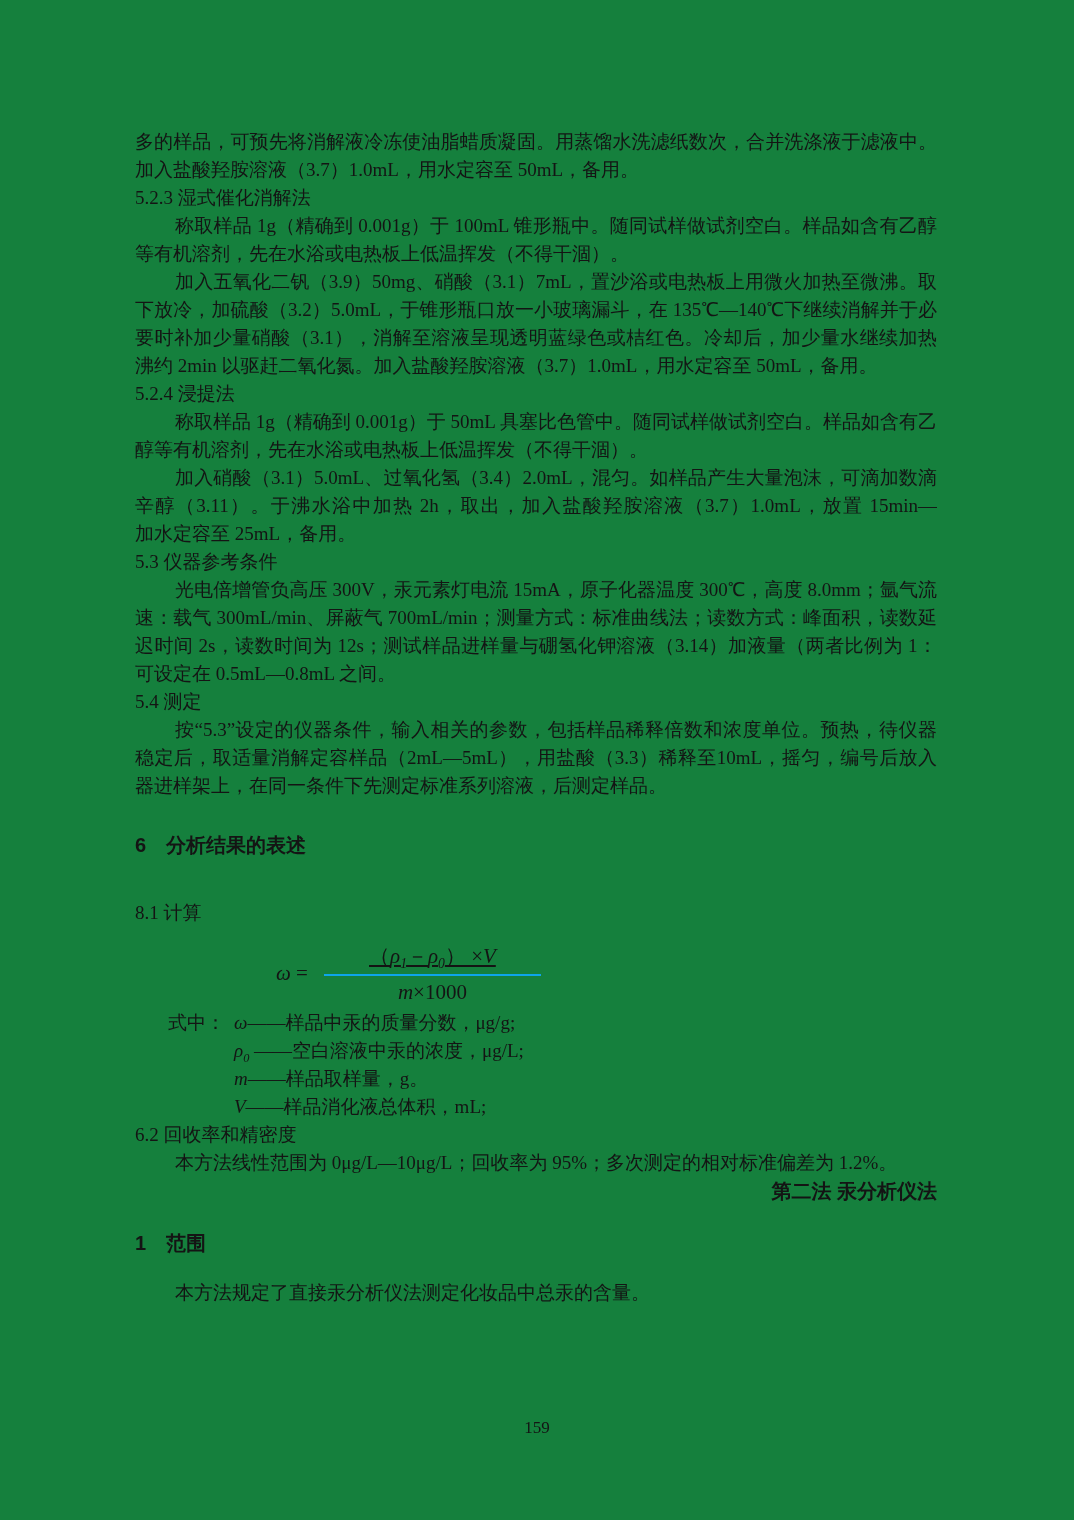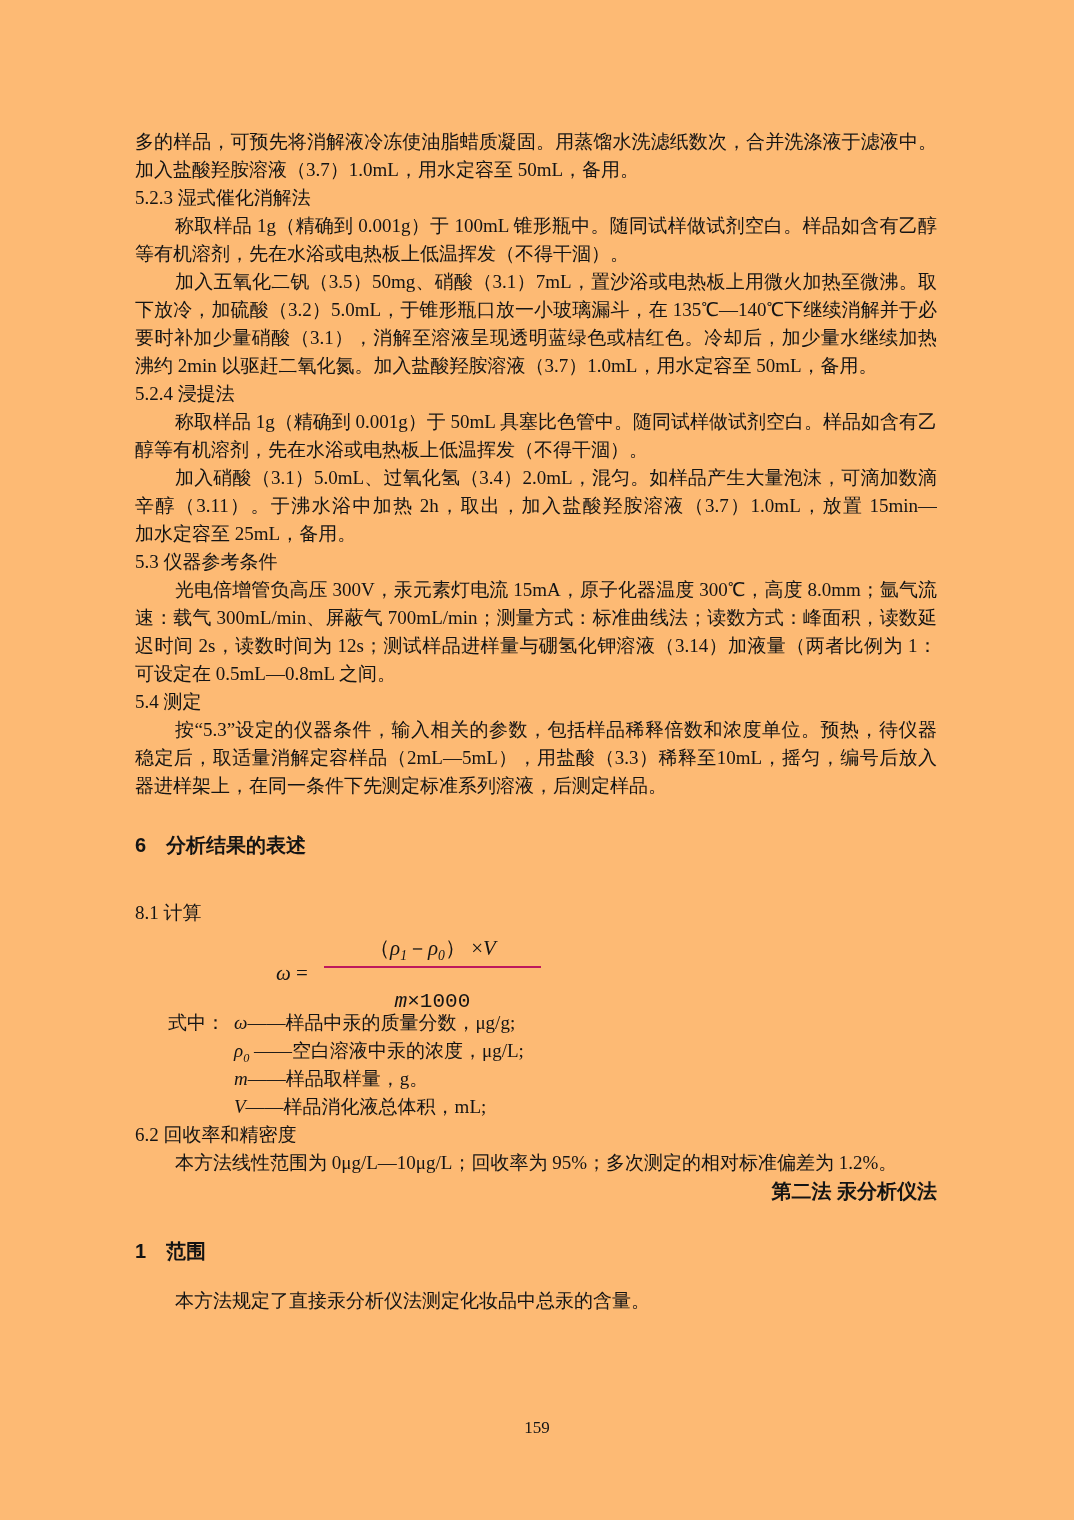--- a/index.html
+++ b/index.html
@@ -11,21 +11,21 @@
     width: 1074px;
     height: 1520px;
     position: relative;
     overflow: hidden;
     font-family: "Liberation Serif", serif;
     color: #141414;
   }
   .page {
     position: absolute;
     inset: 0;
-    background: #fdba74;
+    background: #15803d;
   }
   .content {
     position: absolute;
     left: 135px;
     top: 128px;
     width: 802px;
   }
   .ln {
     font-size: 19px;
     line-height: 28px;
@@ -50,21 +50,21 @@
   .hcenter {
     font-family: "Liberation Sans", sans-serif;
     font-weight: 700;
     font-size: 20px;
     text-align: right;
   }
   .hsub2 {
     font-family: "Liberation Sans", sans-serif;
     font-weight: 700;
     font-size: 20px;
-    margin-top: 32px;
+    margin-top: 24px;
   }
   .lastpara {
     margin-top: 22px;
   }
   .formula {
     margin: 10px 0 0 141px;
     height: 72px;
     display: flex;
     align-items: center;
     font-size: 21px;
@@ -73,27 +73,27 @@
   .f-lhs {
     margin-right: 16px;
   }
   .frac {
     display: inline-block;
     text-align: center;
     min-width: 217px;
   }
   .num {
     display: block;
-    border-bottom: 2px solid #be185d;
+    border-bottom: 2px solid #0ea5e9;
     padding: 0 10px 4px 10px;
+    text-decoration: underline;
   }
   .den {
     display: block;
-    padding-top: 22px;
-    font-family: Liberation Mono, monospace;
+    padding-top: 4px;
   }
   sub {
     font-size: 0.65em;
     line-height: 0;
   }
   .symrow {
     font-size: 19px;
     line-height: 28px;
     height: 28px;
     overflow: hidden;
@@ -119,21 +119,21 @@
 </head>
 <body>
 
 <div class="page">
   <div class="content">
       <div class="ln fill">多的样品，可预先将消解液冷冻使油脂蜡质凝固。用蒸馏水洗滤纸数次，合并洗涤液于滤液中。</div>
       <div class="ln">加入盐酸羟胺溶液（3.7）1.0mL，用水定容至 50mL，备用。</div>
       <div class="ln">5.2.3 湿式催化消解法</div>
       <div class="ln ind fill">称取样品 1g（精确到 0.001g）于 100mL 锥形瓶中。随同试样做试剂空白。样品如含有乙醇</div>
       <div class="ln">等有机溶剂，先在水浴或电热板上低温挥发（不得干涸）。</div>
-      <div class="ln ind fill">加入五氧化二钒（3.5）50mg、硝酸（3.1）7mL，置沙浴或电热板上用微火加热至微沸。取</div>
+      <div class="ln ind fill">加入五氧化二钒（3.9）50mg、硝酸（3.1）7mL，置沙浴或电热板上用微火加热至微沸。取</div>
       <div class="ln fill">下放冷，加硫酸（3.2）5.0mL，于锥形瓶口放一小玻璃漏斗，在 135℃—140℃下继续消解并于必</div>
       <div class="ln fill">要时补加少量硝酸（3.1），消解至溶液呈现透明蓝绿色或桔红色。冷却后，加少量水继续加热煮</div>
       <div class="ln">沸约 2min 以驱赶二氧化氮。加入盐酸羟胺溶液（3.7）1.0mL，用水定容至 50mL，备用。</div>
       <div class="ln">5.2.4 浸提法</div>
       <div class="ln ind fill">称取样品 1g（精确到 0.001g）于 50mL 具塞比色管中。随同试样做试剂空白。样品如含有乙</div>
       <div class="ln">醇等有机溶剂，先在水浴或电热板上低温挥发（不得干涸）。</div>
       <div class="ln ind fill">加入硝酸（3.1）5.0mL、过氧化氢（3.4）2.0mL，混匀。如样品产生大量泡沫，可滴加数滴</div>
       <div class="ln fill">辛醇（3.11）。于沸水浴中加热 2h，取出，加入盐酸羟胺溶液（3.7）1.0mL，放置 15min—20min，</div>
       <div class="ln">加水定容至 25mL，备用。</div>
       <div class="ln">5.3 仪器参考条件</div>

